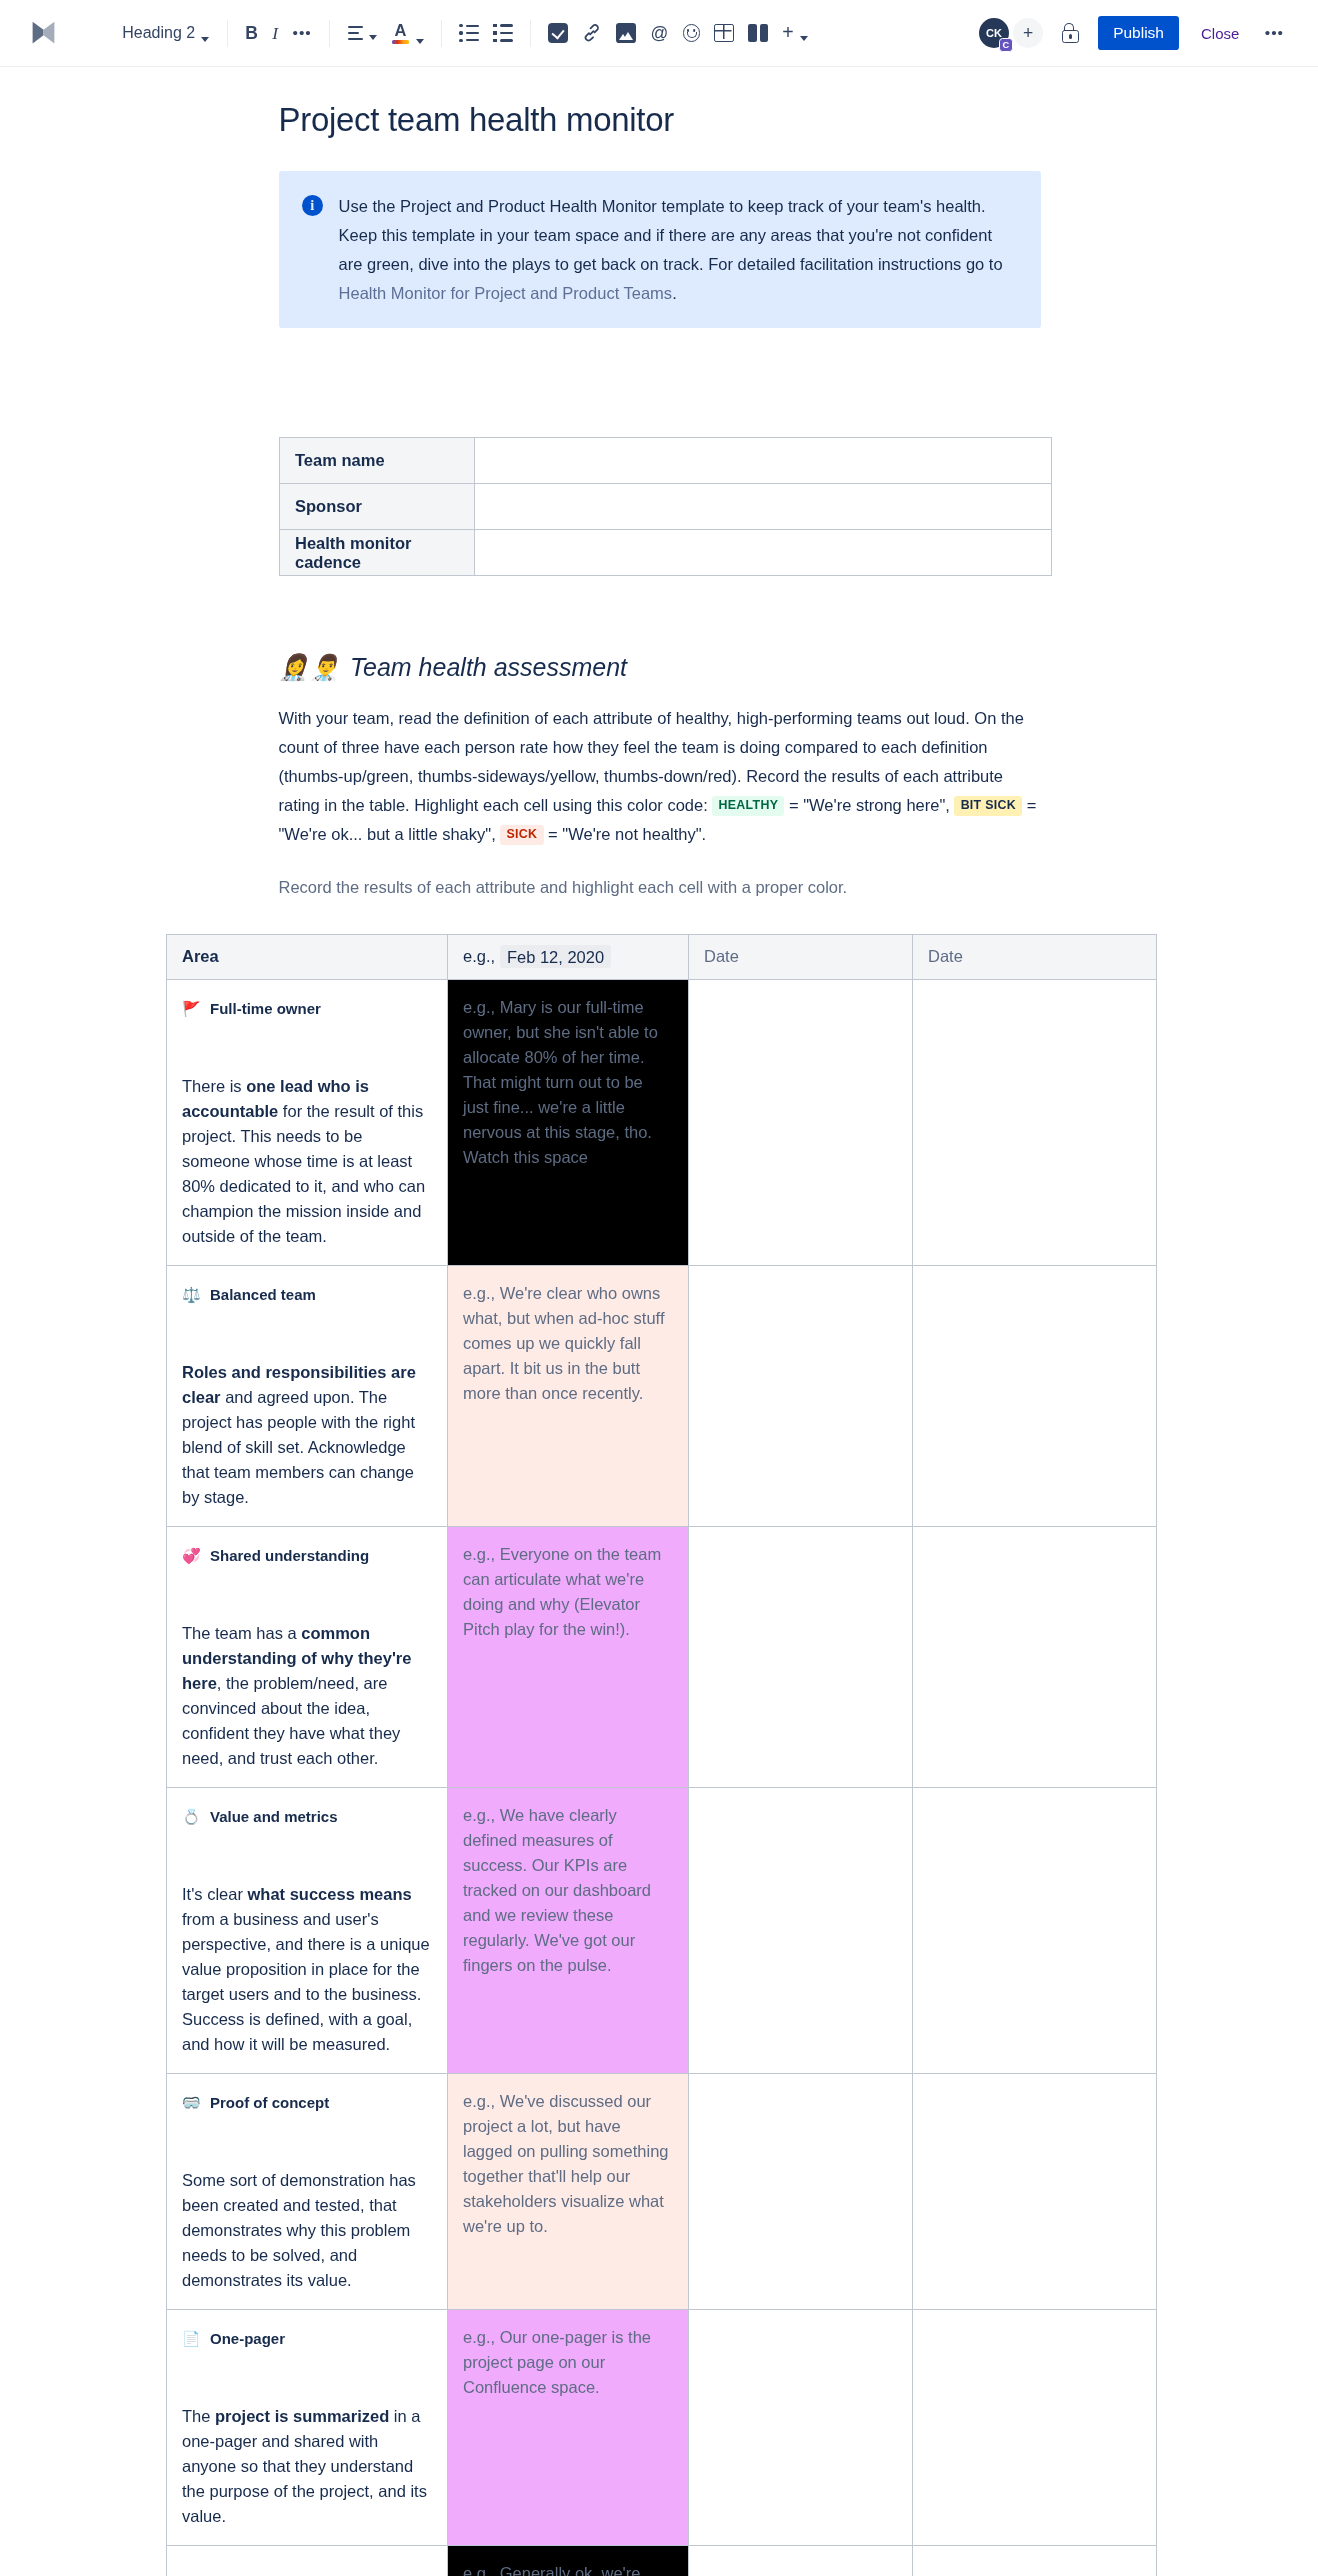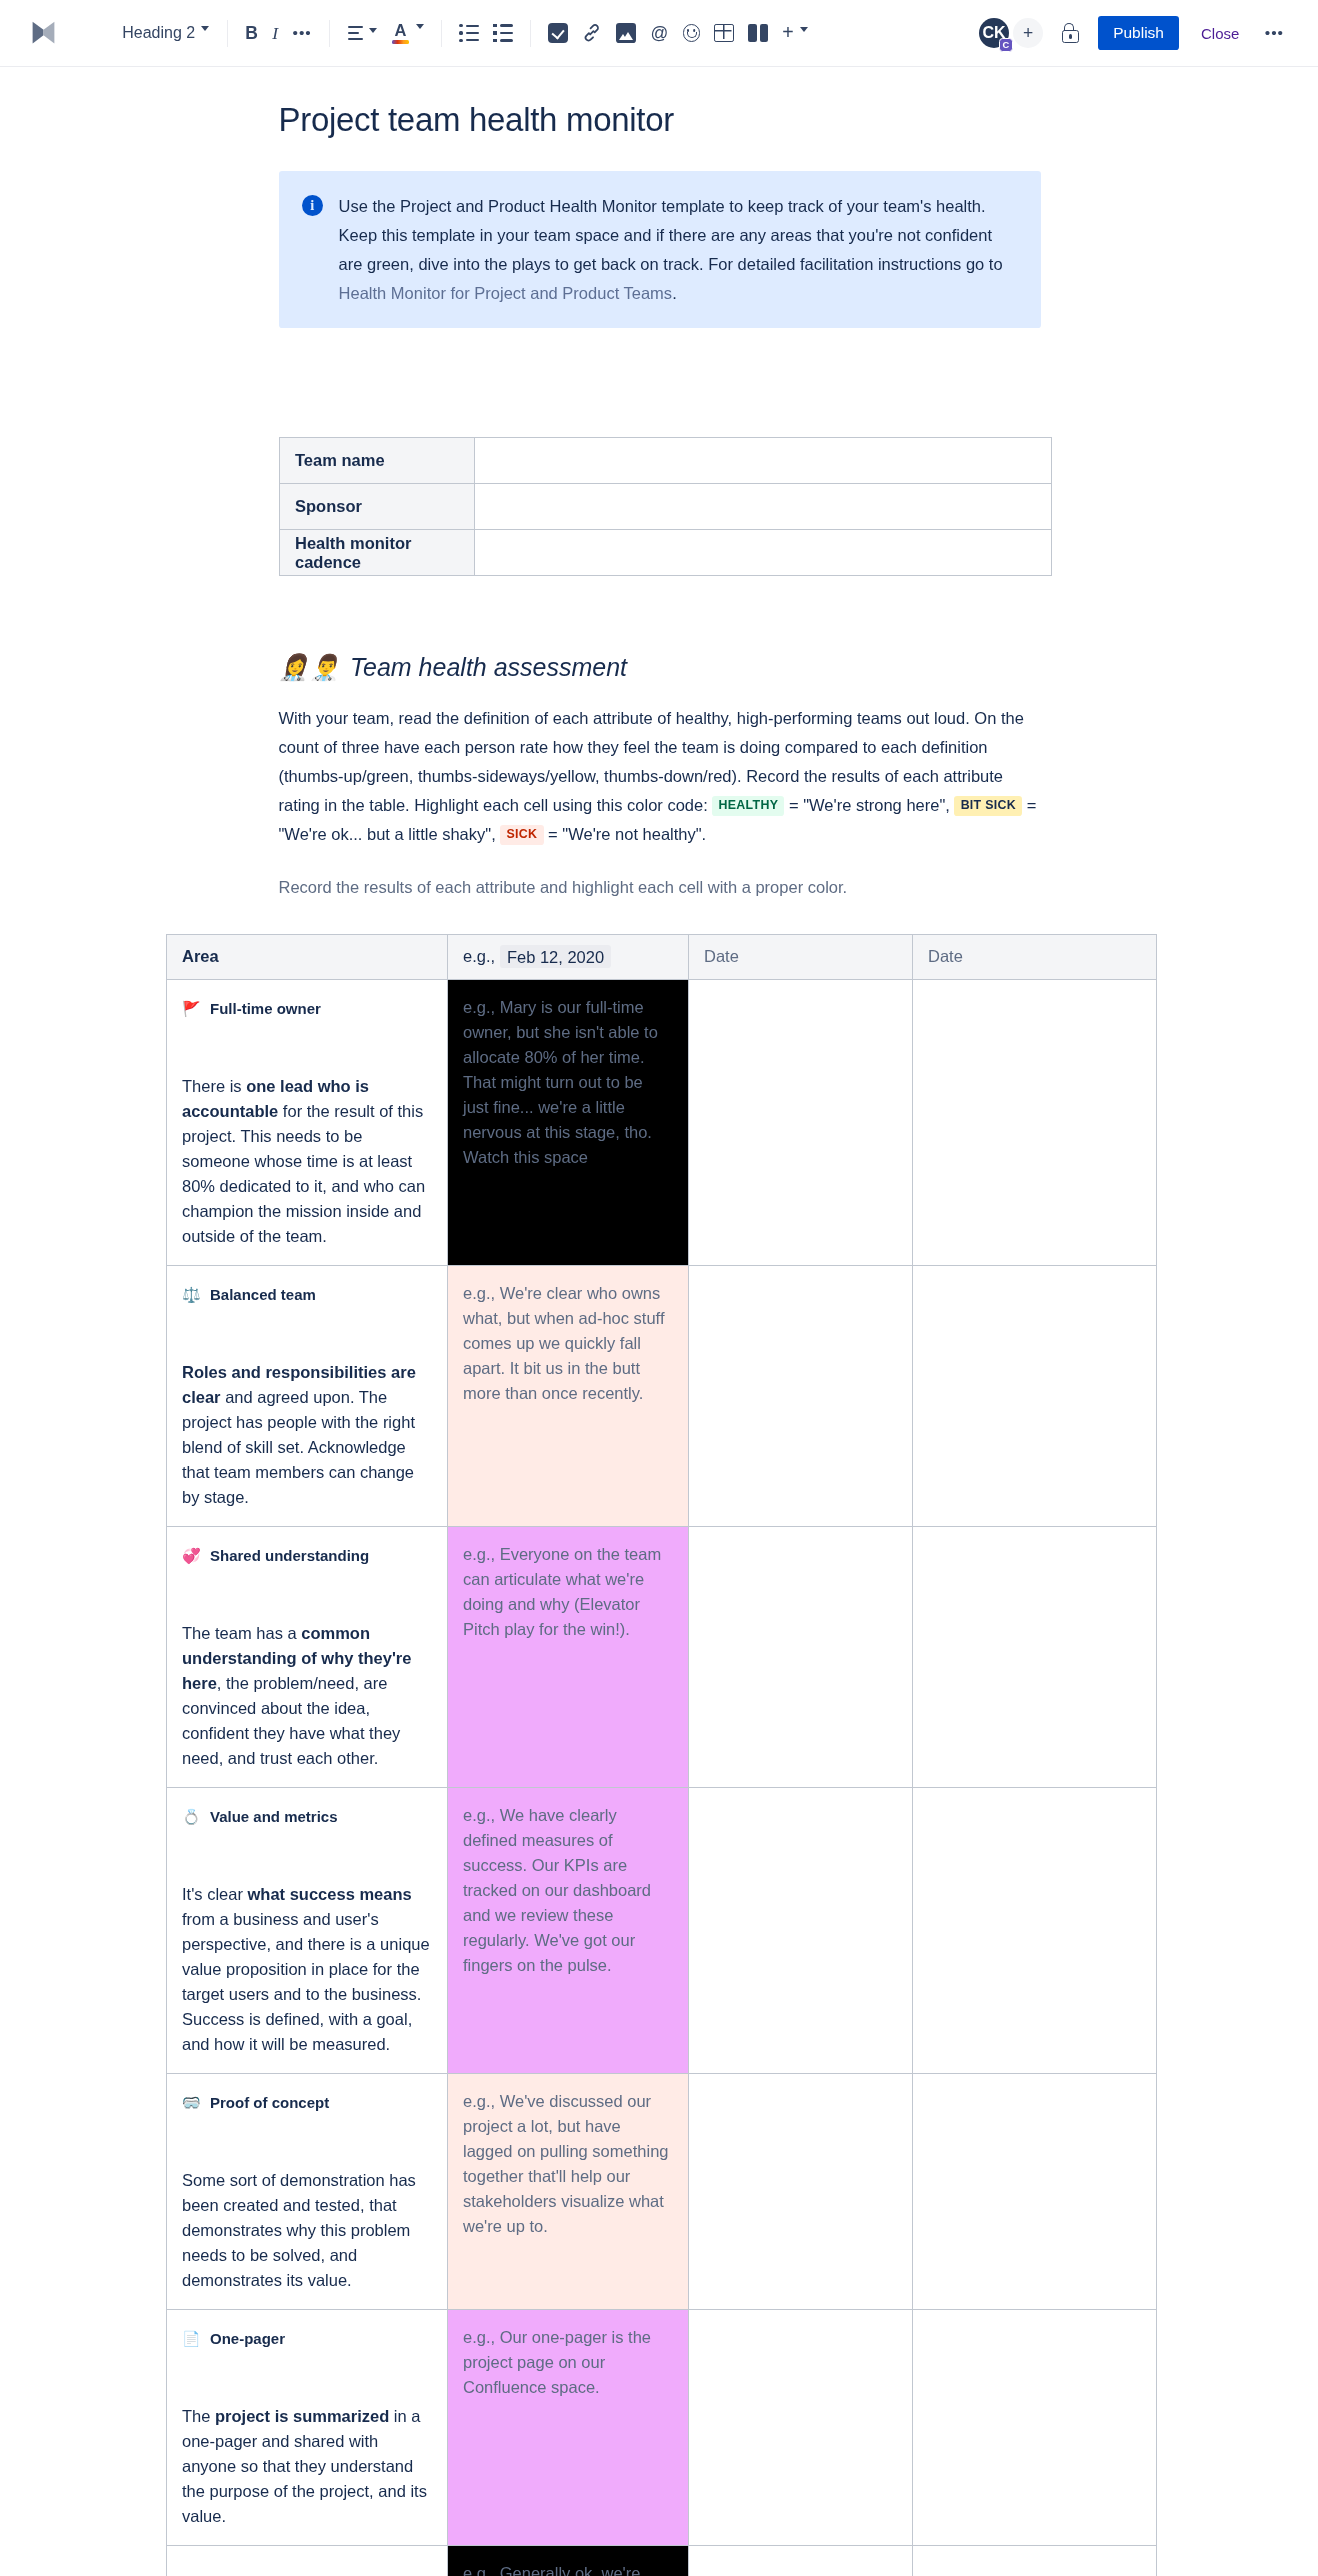--- a/index.html
+++ b/index.html
@@ -10,21 +10,21 @@
     font-family:"Liberation Sans", sans-serif;
   }
 
   
   .toolbar {
     height:67px; display:flex; align-items:center; justify-content:space-between;
     padding:0 29px; border-bottom:1px solid #ebecf0; background:#fff;
   }
   .tb-left, .tb-right { display:flex; align-items:center; }
   .tb-btn {
-    display:flex; align-items:flex-start; gap:6.2px; color:#344563;
+    display:flex; align-items:flex-end; gap:6.2px; color:#344563;
     font-size:16px; padding:5.2px 7.2px; border-radius:3.1px; cursor:pointer; border:none; background:none;
     font-family:"Liberation Sans", sans-serif;
   }
   .tb-sep { width:1px; height:27px; background:#ebecf0; margin:0 10.3px; }
   .chev { width:0; height:0; border-left:4.6px solid transparent; border-right:4.6px solid transparent; border-top:5.2px solid #344563; margin-top:2.1px; }
   .bold-glyph { font-weight:700; font-size:17.5px; }
   .italic-glyph { font-style:italic; font-family:"Liberation Serif", serif; font-size:17.5px; }
   .dots-glyph { font-size:15.5px; letter-spacing:1px; }
   .icon-bars { display:flex; flex-direction:column; gap:3.6px; }
   .icon-bars i { display:block; height:2.6px; background:#344563; border-radius:1.5px; }
@@ -58,21 +58,21 @@
       linear-gradient(#344563,#344563) 7.2px 0/1.5px 14.4px no-repeat; }
   .layout-icon { width:19.6px; height:17.5px; display:flex; gap:3.1px; }
   .layout-icon i { flex:1; background:#344563; border-radius:2.1px; }
   .plus-glyph { font-size:19.6px; line-height:15.5px; }
   .lock-icon { width:17.5px; height:12.4px; border:1.5px solid #344563; border-radius:2.6px; position:relative; margin-top:7.2px; }
   .lock-icon:before { content:""; position:absolute; left:1.5px; top:-8.2px; width:8.2px; height:7.2px;
     border:1.5px solid #344563; border-bottom:none; border-radius:5.2px 5.2px 0 0; }
   .lock-icon:after { content:""; position:absolute; left:6.7px; top:2.6px; width:3.1px; height:4.6px; background:#344563; border-radius:1.5px; }
   .avatar-wrap { position:relative; margin-right:4.1px; }
   .avatar { width:30px; height:30px; border-radius:50%; background:#253858; color:#fff;
-    font-size:16px; font-weight:700; display:flex; align-items:center; justify-content:center; }
+    font-size:11px; font-weight:700; display:flex; align-items:center; justify-content:center; }
   .avatar-badge { position:absolute; right:-4.1px; bottom:-4.1px; width:14.4px; height:14.4px; border-radius:3.6px;
     background:#6554c0; color:#fff; font-size:9.3px; font-weight:700; display:flex; align-items:center; justify-content:center;
     border:1.5px solid #fff; }
   .add-collab { width:30px; height:30px; border-radius:50%; background:#f4f5f7; color:#344563;
     font-size:17.5px; display:flex; align-items:center; justify-content:center; margin-right:18.5px; }
   .publish-btn { background:#0052cc; color:#fff; font-size:15.5px; font-weight:500;
     border:none; border-radius:3.1px; padding:8.2px 15.5px; margin:0 15.5px 0 18.5px; cursor:pointer;
     font-family:"Liberation Sans", sans-serif; }
   .close-btn { font-size:15px; color:#4c1d95; background:none; border:none; cursor:pointer; font-family:"Liberation Sans", sans-serif; }
   .more-btn { font-size:15.5px; color:#344563; letter-spacing:1px; background:none; border:none; margin-left:13.4px; cursor:pointer; }

